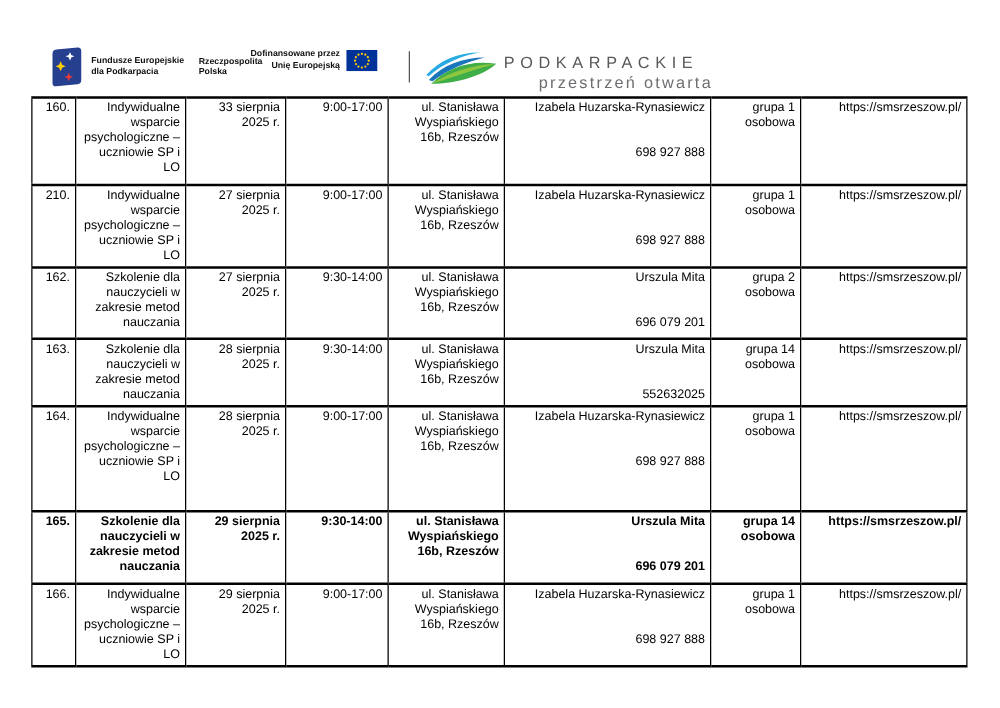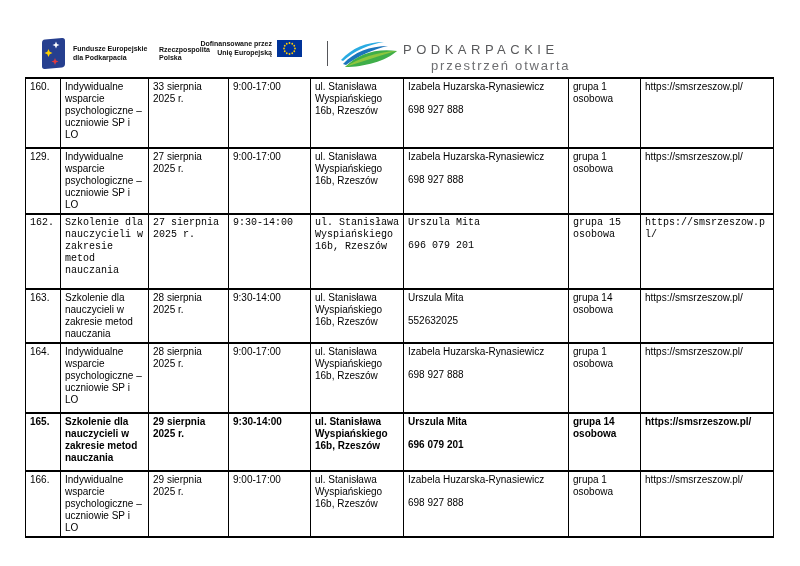--- a/index.html
+++ b/index.html
@@ -53,41 +53,42 @@
     white-space: nowrap;
   }
 
   
   table.schedule {
     position: absolute;
     left: 25px; top: 77px;
     width: 748px;
     border-collapse: collapse;
     table-layout: fixed;
+    text-align: right;
   }
   table.schedule td {
     border-left: 1px solid #000;
     border-right: 1px solid #000;
     border-top: 2px solid #000;
     border-bottom: 2px solid #000;
     vertical-align: top;
     padding: 2px 4px;
     font-size: 10px;
     line-height: 12px;
     color: #000000;
     overflow: hidden;
     word-wrap: break-word;
   }
   td.c-no { padding-left: 2px; }
-  .contact-phone { margin-top: 11px; }
+  .contact-phone { margin-top: 24px; }
   #table-body tr:nth-child(1) { height: 70px; }
   #table-body tr:nth-child(2) { height: 65px; }
-  #table-body tr:nth-child(3) { height: 75px; font-family: Liberation Mono, monospace; }
+  #table-body tr:nth-child(3) { height: 57px; }
   #table-body tr:nth-child(4) { height: 54px; }
-  #table-body tr:nth-child(5) { height: 70px; }
+  #table-body tr:nth-child(5) { height: 84px; }
   #table-body tr:nth-child(6) { height: 58px; font-weight: bold; }
   #table-body tr:nth-child(7) { height: 65px; }
 </style>
 </head>
 <body>
 
 <div class="page">
 
   <div class="logo-group logo-fe">
     <svg width="27" height="33" viewBox="0 0 27 33">
@@ -171,21 +172,21 @@
     <td class="c-time">9:00-17:00</td>
     <td class="c-addr">ul. Stanisława Wyspiańskiego 16b, Rzeszów</td>
     <td class="c-contact">
       <div class="contact-name">Izabela Huzarska-Rynasiewicz</div>
       <div class="contact-phone">698 927 888</div>
     </td>
     <td class="c-group">grupa 1 osobowa</td>
     <td class="c-url">https://smsrzeszow.pl/</td>
   </tr>
         <tr>
-    <td class="c-no">129.</td>
+    <td class="c-no">210.</td>
     <td class="c-act">Indywidualne wsparcie psychologiczne –uczniowie SP i LO</td>
     <td class="c-date">27 sierpnia 2025 r.</td>
     <td class="c-time">9:00-17:00</td>
     <td class="c-addr">ul. Stanisława Wyspiańskiego 16b, Rzeszów</td>
     <td class="c-contact">
       <div class="contact-name">Izabela Huzarska-Rynasiewicz</div>
       <div class="contact-phone">698 927 888</div>
     </td>
     <td class="c-group">grupa 1 osobowa</td>
     <td class="c-url">https://smsrzeszow.pl/</td>
@@ -193,21 +194,21 @@
         <tr>
     <td class="c-no">162.</td>
     <td class="c-act">Szkolenie dla nauczycieli w zakresie metod nauczania</td>
     <td class="c-date">27 sierpnia 2025 r.</td>
     <td class="c-time">9:30-14:00</td>
     <td class="c-addr">ul. Stanisława Wyspiańskiego 16b, Rzeszów</td>
     <td class="c-contact">
       <div class="contact-name">Urszula Mita</div>
       <div class="contact-phone">696 079 201</div>
     </td>
-    <td class="c-group">grupa 15 osobowa</td>
+    <td class="c-group">grupa 2 osobowa</td>
     <td class="c-url">https://smsrzeszow.pl/</td>
   </tr>
         <tr>
     <td class="c-no">163.</td>
     <td class="c-act">Szkolenie dla nauczycieli w zakresie metod nauczania</td>
     <td class="c-date">28 sierpnia 2025 r.</td>
     <td class="c-time">9:30-14:00</td>
     <td class="c-addr">ul. Stanisława Wyspiańskiego 16b, Rzeszów</td>
     <td class="c-contact">
       <div class="contact-name">Urszula Mita</div>

